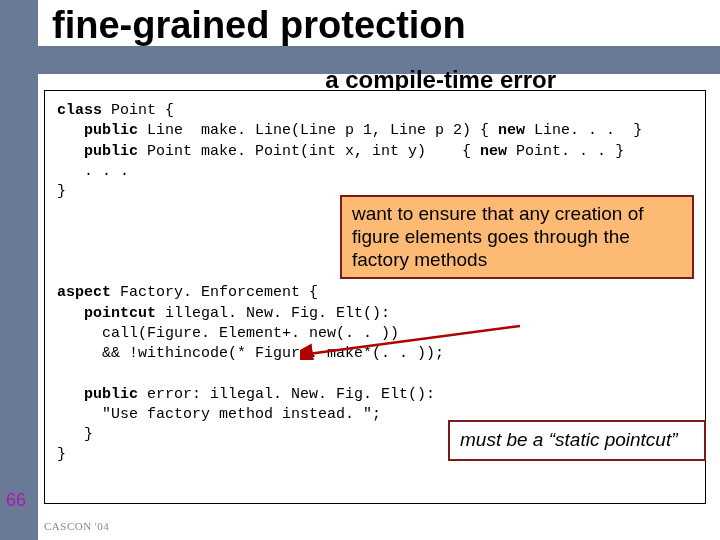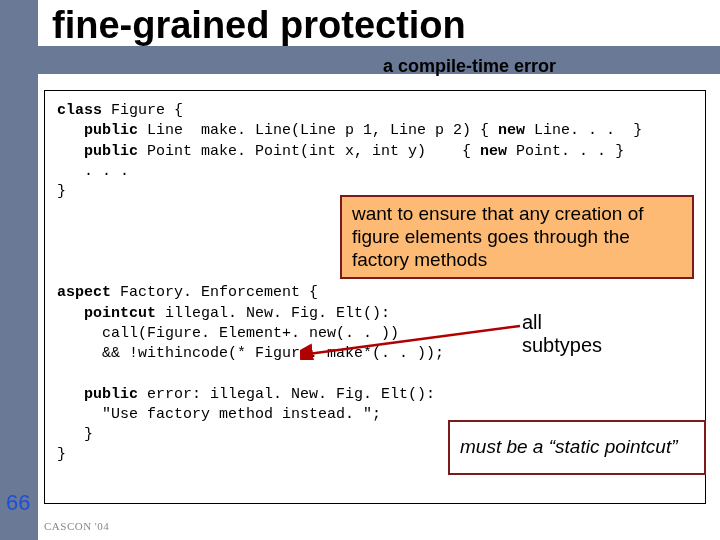--- a/index.html
+++ b/index.html
@@ -1,40 +1,40 @@
 <!DOCTYPE html>
 <html><head>
 <meta charset="utf-8">
 <style>
   * { margin: 0; padding: 0; box-sizing: border-box; }
   html, body { width: 720px; height: 540px; font-family: Arial, Helvetica, sans-serif; background: #fff; overflow: hidden; }
   .slide { position: relative; width: 572px; height: 540px; background: #fff; }
   .left-bar { position: absolute; left: 0; top: 0; width: 38px; height: 540px; background: #6a7a96; }
   .title-band { position: absolute; left: 0; top: 46px; width: 720px; height: 28px; background: #6a7a96; }
   .title { position: absolute; left: 52px; top: 4px; font-size: 38px; font-weight: bold; color: #000; }
-  .subtitle { position: absolute; right: 16px; top: 56px; font-size: 18px; font-weight: bold; color: #000; }
+  .subtitle { position: absolute; right: 16px; top: 66px; font-size: 24px; font-weight: bold; color: #000; }
   .code-box { position: absolute; left: 44px; top: 90px; width: 662px; height: 414px; border: 1px solid #000; background: #fff; padding: 10px 12px; font-family: "Courier New", Courier, monospace; font-size: 15px; line-height: 1.35; white-space: pre-wrap; color: #000; }
   .kw { font-weight: bold; }
   .callout1 { position: absolute; left: 340px; top: 195px; width: 354px; border: 2px solid #7a1a1a; background: #fdba74; padding: 6px 10px; font-size: 19px; font-family: Arial, Helvetica, sans-serif; color: #000; line-height: 1.2; }
-  .callout2 { position: absolute; left: 448px; top: 420px; width: 258px; border: 2px solid #7a1a1a; background: #fff; padding: 14px 10px; font-size: 19px; font-family: Arial, Helvetica, sans-serif; font-style: italic; color: #000; line-height: 1.2; }
+  .callout2 { position: absolute; left: 448px; top: 420px; width: 258px; border: 2px solid #7a1a1a; background: #fff; padding: 7px 10px; font-size: 19px; font-family: Arial, Helvetica, sans-serif; font-style: italic; color: #000; line-height: 1.2; }
   .label1 { position: absolute; left: 522px; top: 311px; font-size: 20px; font-family: Arial, Helvetica, sans-serif; color: #000; }
   .arrow { position: absolute; left: 300px; top: 320px; width: 226px; height: 40px; pointer-events: none; }
-  .slide-num { position: absolute; left: 6px; top: 490px; font-size: 22px; color: #1d4ed8; }
+  .slide-num { position: absolute; left: 6px; top: 490px; font-size: 18px; color: #a21caf; }
   .footer { position: absolute; left: 44px; top: 520px; font-size: 11px; color: #888; letter-spacing: 0.5px; font-family: Liberation Serif, serif; }
 </style>
 </head>
 <body>
 
 <div class="slide">
   <div class="left-bar"></div>
   <div class="title-band"></div>
   <div class="title">fine-grained protection</div>
   <div class="subtitle">a compile-time error</div>
 
-  <div class="code-box"><span class="kw">class</span><span> Figure {</span>
+  <div class="code-box"><span class="kw">class</span><span> Point {</span>
 <span class="kw">   public</span><span> Line  make. Line(Line p 1, Line p 2) { </span><span class="kw">new</span><span> Line. . .  }</span>
 <span class="kw">   public</span><span> Point make. Point(int x, int y)    { </span><span class="kw">new</span><span> Point. . . }</span>
 <span>   . . .</span>
 <span>}</span>
 <span></span>
 <span></span>
 <span></span>
 <span></span>
 <span class="kw">aspect</span><span> Factory. Enforcement {</span>
 <span class="kw">   pointcut</span><span> illegal. New. Fig. Elt():</span>
@@ -50,19 +50,18 @@
 
   <svg class="arrow" viewBox="0 0 226 40">
     <defs>
       <marker id="ah" markerWidth="10" markerHeight="8" refX="2" refY="4" orient="auto">
         <polygon points="0,0 10,4 0,8" fill="#b00000"></polygon>
       </marker>
     </defs>
     <line x1="220" y1="6" x2="8" y2="34" stroke="#b00000" stroke-width="2.5" marker-end="url(#ah)"></line>
   </svg>
 
-  <div class="label1">all subtypes</div>
 
   <div class="callout2">must be a “static pointcut”</div>
 
   <div class="slide-num">66</div>
   <div class="footer">CASCON '04</div>
 </div>
 
 </body></html>

